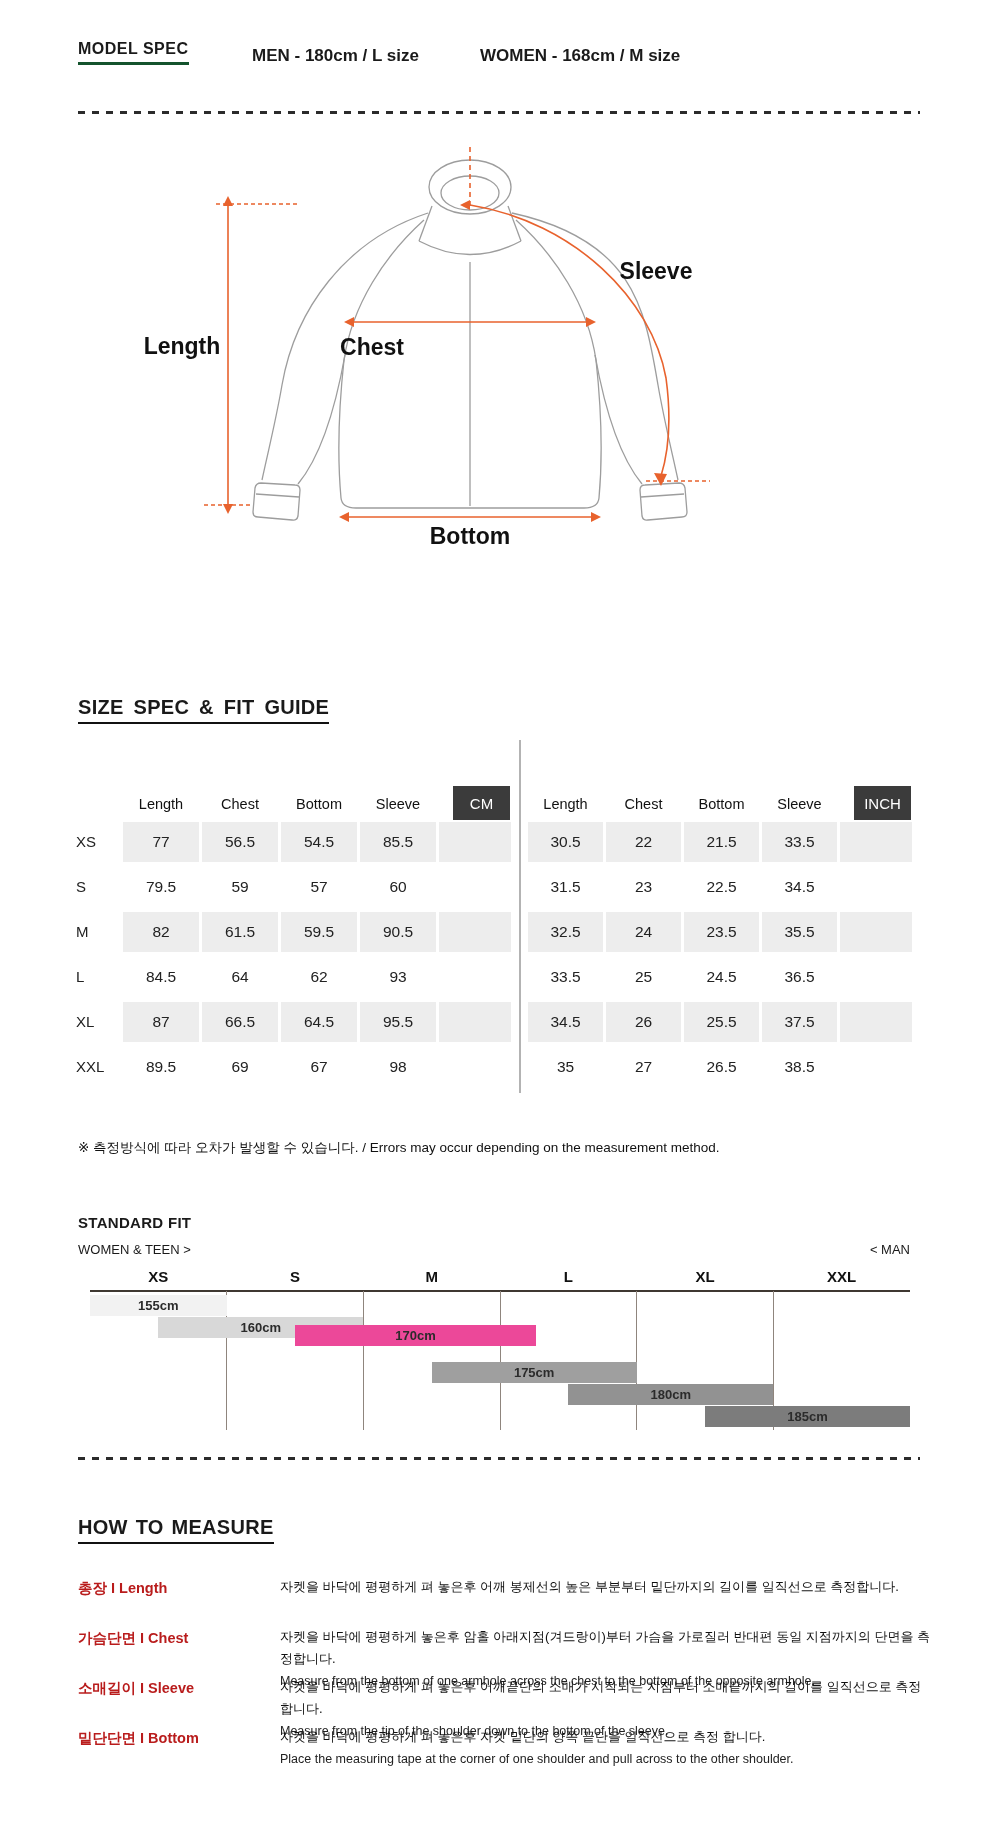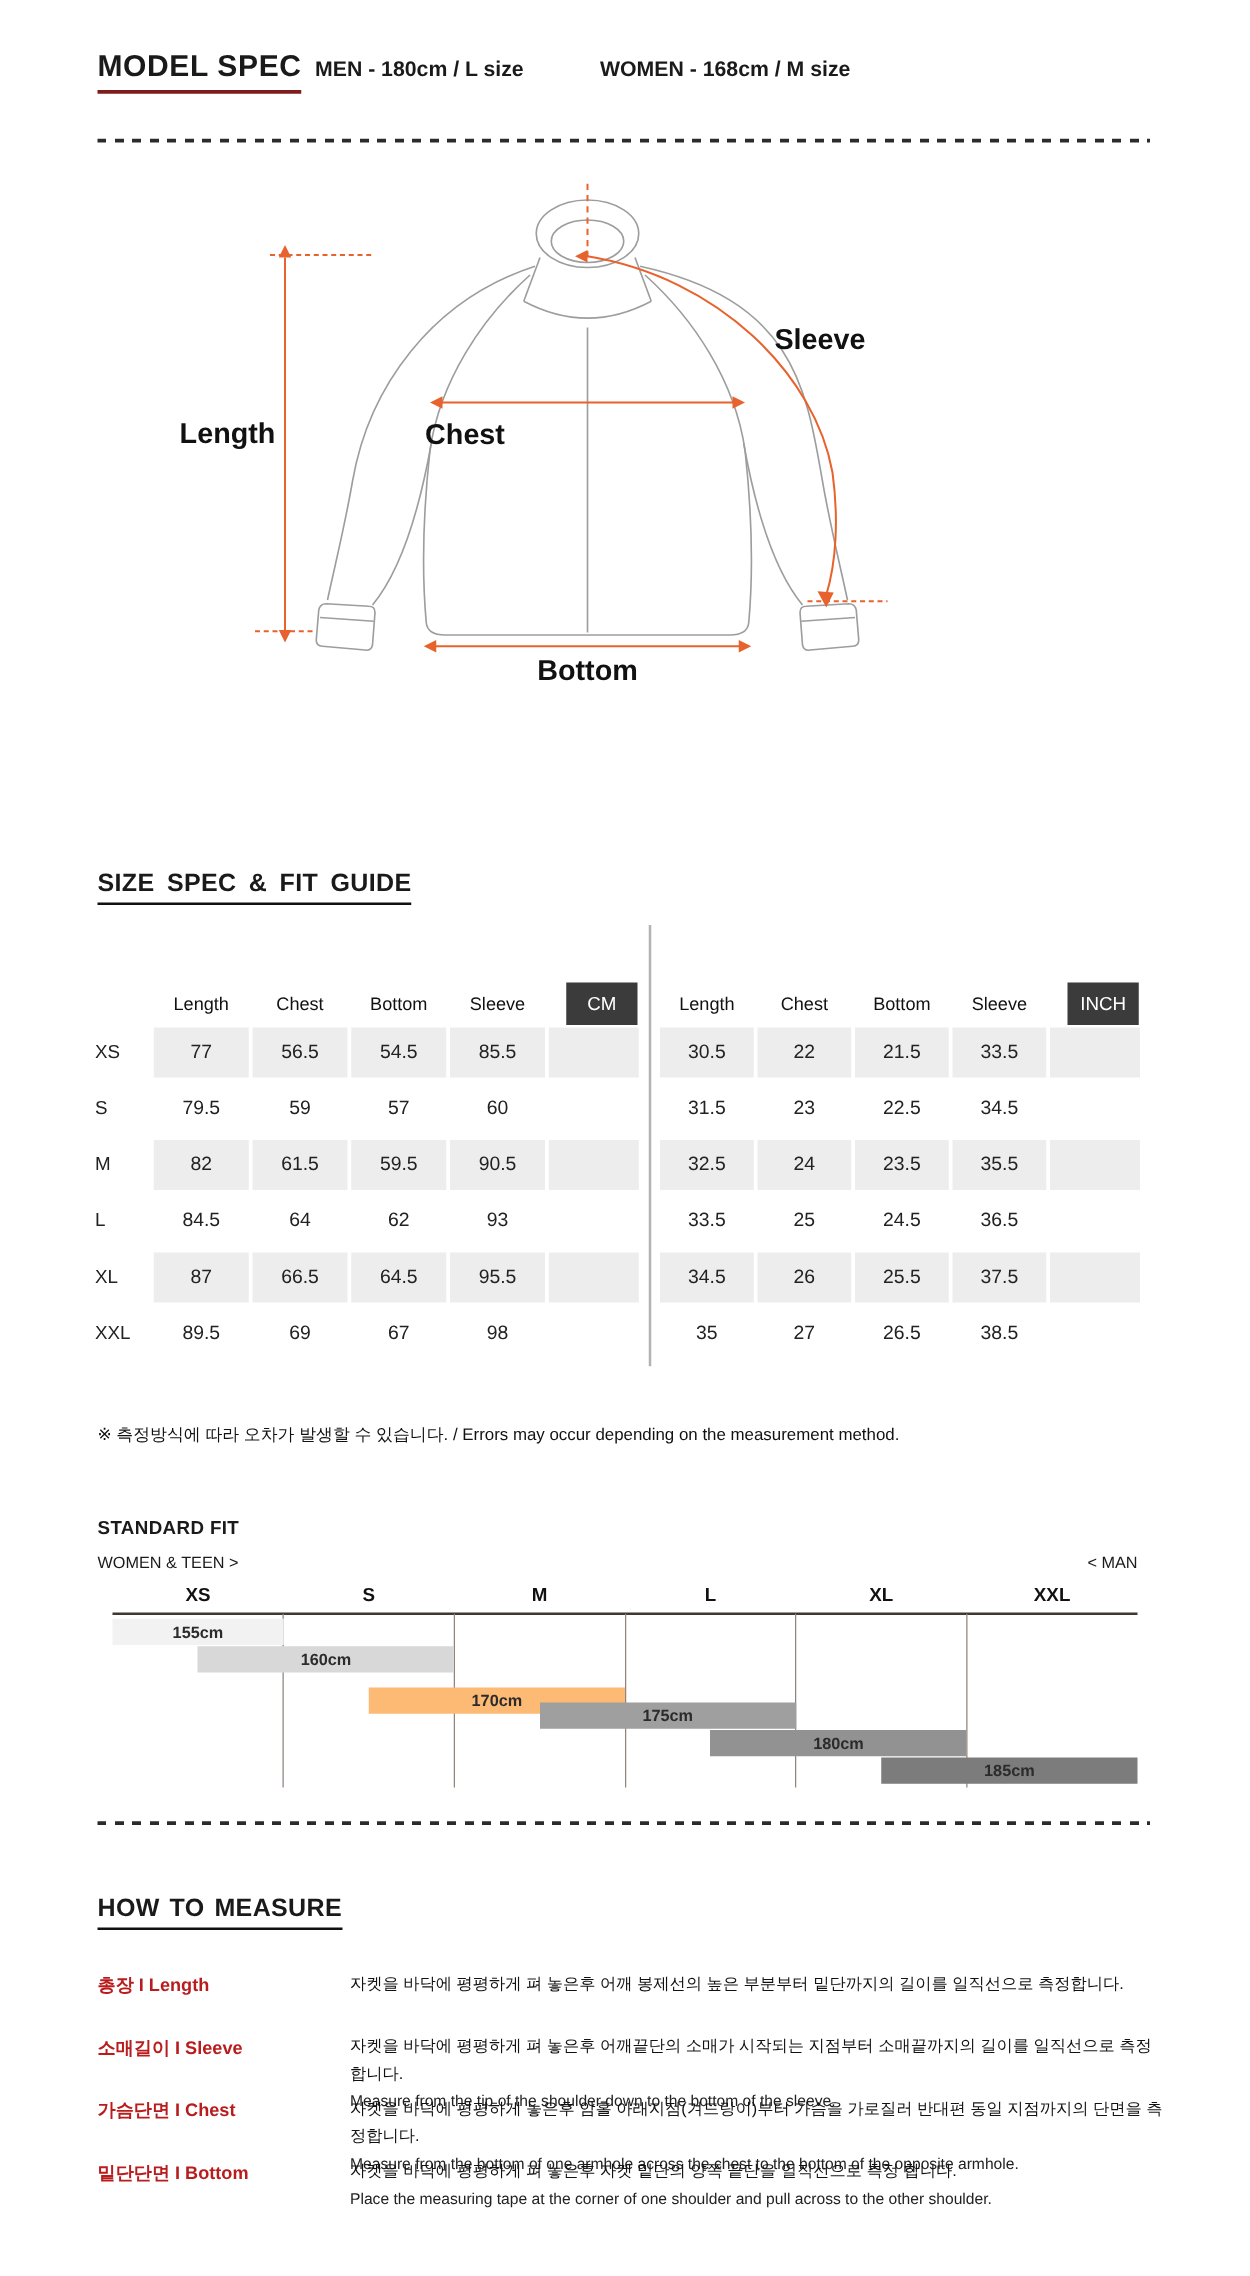--- a/index.html
+++ b/index.html
@@ -1,22 +1,22 @@
 <!DOCTYPE html>
 <html><head>
 <meta charset="utf-8">
 <style>
   html,body{margin:0;padding:0;background:#fff;}
   .page{position:relative;width:1000px;height:1821px;background:#fff;overflow:hidden;
         font-family:"Liberation Sans","DejaVu Sans",sans-serif;color:#1a1a1a;}
   .abs{position:absolute;}
 
   
-  .model-spec-title{left:78px;top:40px;font-size:24px;font-weight:bold;letter-spacing:.5px;
-    border-bottom:3px solid #7f1d1d;padding-bottom:4px;}
+  .model-spec-title{left:78px;top:40px;font-size:16px;font-weight:bold;letter-spacing:.5px;
+    border-bottom:3px solid #14532d;padding-bottom:4px;}
   .model-men{left:252px;top:46px;font-size:17px;font-weight:bold;}
   .model-women{left:480px;top:46px;font-size:17px;font-weight:bold;}
 
   
   .dash-div{left:78px;width:842px;height:3px;
     background:repeating-linear-gradient(90deg,#2b2b2b 0 7px,transparent 7px 14px);}
   .dash-top{top:111px;}
   .dash-mid{top:1457px;}
 
   
@@ -270,48 +270,48 @@
         <div class="fit-cat">XXL</div>
       </div>
     <div class="fit-axis"></div>
   <div class="fit-tick" style="left: 136.167px;"></div>
       <div class="fit-tick" style="left: 272.833px;"></div>
       <div class="fit-tick" style="left: 409.5px;"></div>
       <div class="fit-tick" style="left: 546.167px;"></div>
       <div class="fit-tick" style="left: 682.833px;"></div>
       <div class="fit-bar" style="left: 0px; width: 136.667px; top: 27px; background: rgb(242, 242, 242);">155cm</div>
       <div class="fit-bar" style="left: 68.3333px; width: 205px; top: 49.2px; background: rgb(216, 216, 216);">160cm</div>
-      <div class="fit-bar" style="left: 205px; width: 205px; top: 82px; background: #fdba74;">170cm</div>
+      <div class="fit-bar" style="left: 205px; width: 241px; top: 57px; background: #ec4899;">170cm</div>
       <div class="fit-bar" style="left: 341.667px; width: 205px; top: 93.6px; background: rgb(159, 159, 159);">175cm</div>
       <div class="fit-bar" style="left: 478.333px; width: 205px; top: 115.8px; background: rgb(146, 146, 146);">180cm</div>
       <div class="fit-bar" style="left: 615px; width: 205px; top: 138px; background: rgb(124, 124, 124);">185cm</div>
     </div>
 
   <div class="abs dash-div dash-mid"></div>
 
   <div class="abs sec-head how-head">HOW TO MEASURE</div>
   <div id="measure-rows" class="abs measure-rows">
       <div class="m-row">
         <div class="m-title">총장 I Length</div>
         <div class="m-desc">
           <div class="m-kr">자켓을 바닥에 평평하게 펴 놓은후 어깨 봉제선의 높은 부분부터 밑단까지의 길이를 일직선으로 측정합니다.</div>
         </div>
       </div>
       <div class="m-row">
+        <div class="m-title">가슴단면 I Chest</div>
+        <div class="m-desc">
+          <div class="m-kr">자켓을 바닥에 평평하게 놓은후 암홀 아래지점(겨드랑이)부터 가슴을 가로질러 반대편 동일 지점까지의 단면을 측정합니다.</div>
+          <div class="m-en">Measure from the bottom of one armhole across the chest to the bottom of the opposite armhole.</div>
+        </div>
+      </div>
+      <div class="m-row">
         <div class="m-title">소매길이 I Sleeve</div>
         <div class="m-desc">
           <div class="m-kr">자켓을 바닥에 평평하게 펴 놓은후 어깨끝단의 소매가 시작되는 지점부터 소매끝까지의 길이를 일직선으로 측정합니다.</div>
           <div class="m-en">Measure from the tip of the shoulder down to the bottom of the sleeve.</div>
-        </div>
-      </div>
-      <div class="m-row">
-        <div class="m-title">가슴단면 I Chest</div>
-        <div class="m-desc">
-          <div class="m-kr">자켓을 바닥에 평평하게 놓은후 암홀 아래지점(겨드랑이)부터 가슴을 가로질러 반대편 동일 지점까지의 단면을 측정합니다.</div>
-          <div class="m-en">Measure from the bottom of one armhole across the chest to the bottom of the opposite armhole.</div>
         </div>
       </div>
       <div class="m-row">
         <div class="m-title">밑단단면 I Bottom</div>
         <div class="m-desc">
           <div class="m-kr">자켓을 바닥에 평평하게 펴 놓은후 자켓 밑단의 양쪽 끝단을 일직선으로 측정 합니다.</div>
           <div class="m-en">Place the measuring tape at the corner of one shoulder and pull across to the other shoulder.</div>
         </div>
       </div>
     </div>

